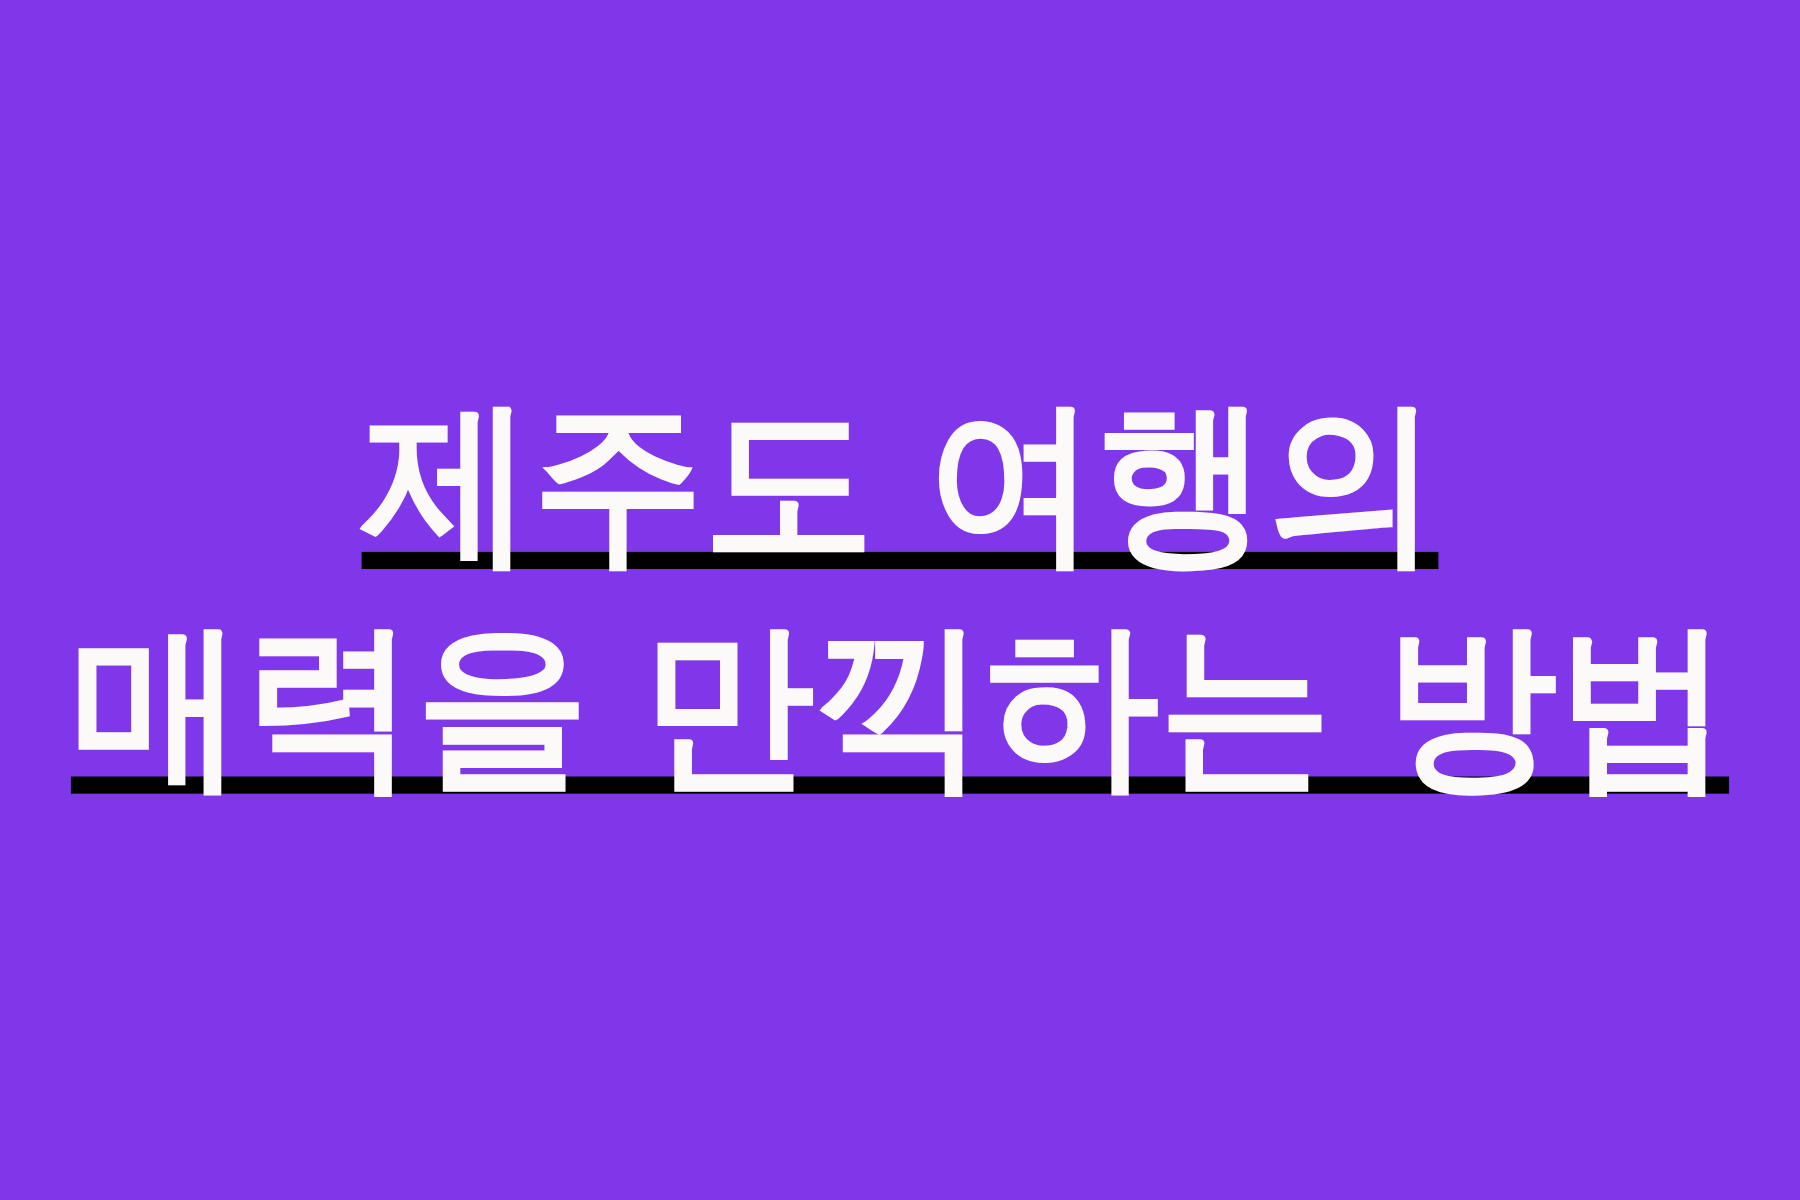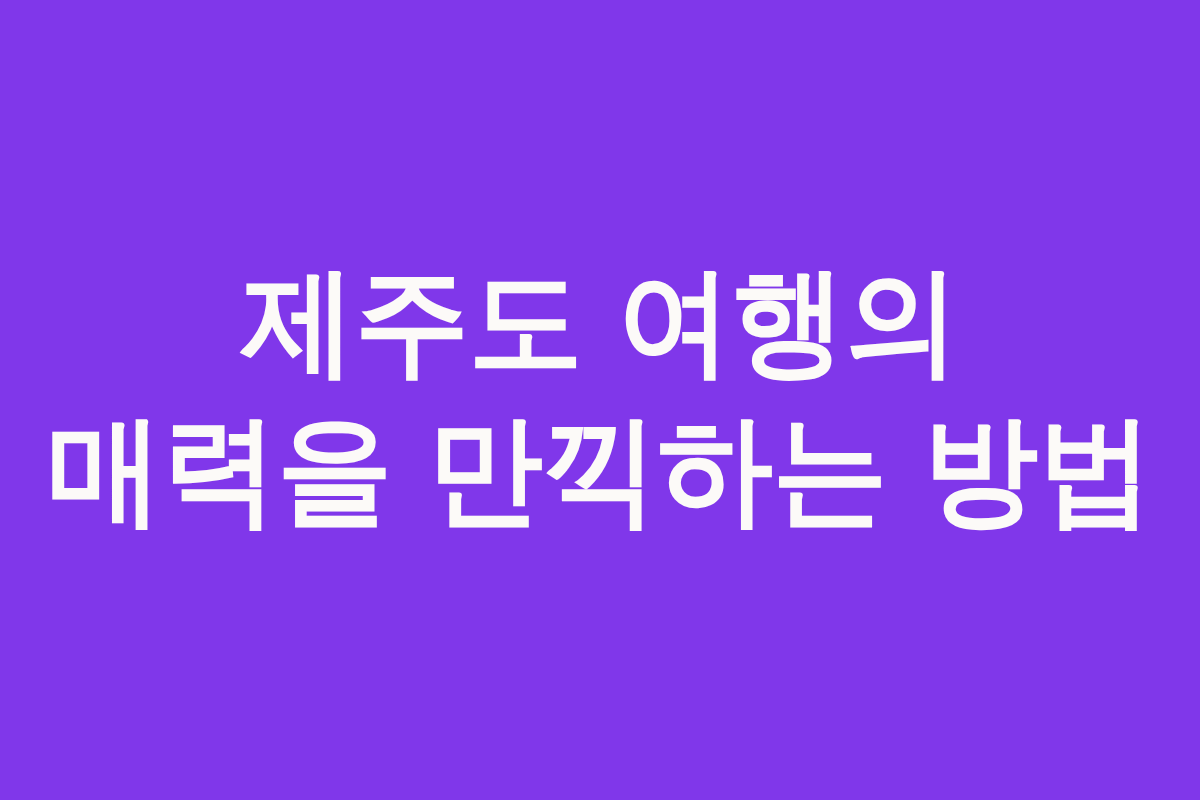--- a/index.html
+++ b/index.html
@@ -28,20 +28,21 @@
   }
 
   .headline {
     display: flex;
     flex-direction: column;
     align-items: center;
     justify-content: center;
     width: 100%;
     
     margin-top: -6px;
+    text-decoration: underline;
   }
 
   .headline-line {
     display: block;
     width: 100%;
     text-align: center;
     color: #fcfaf8;
     font-family: "DejaVu Sans", "Liberation Sans", sans-serif;
     font-weight: 700;
     font-stretch: condensed;

